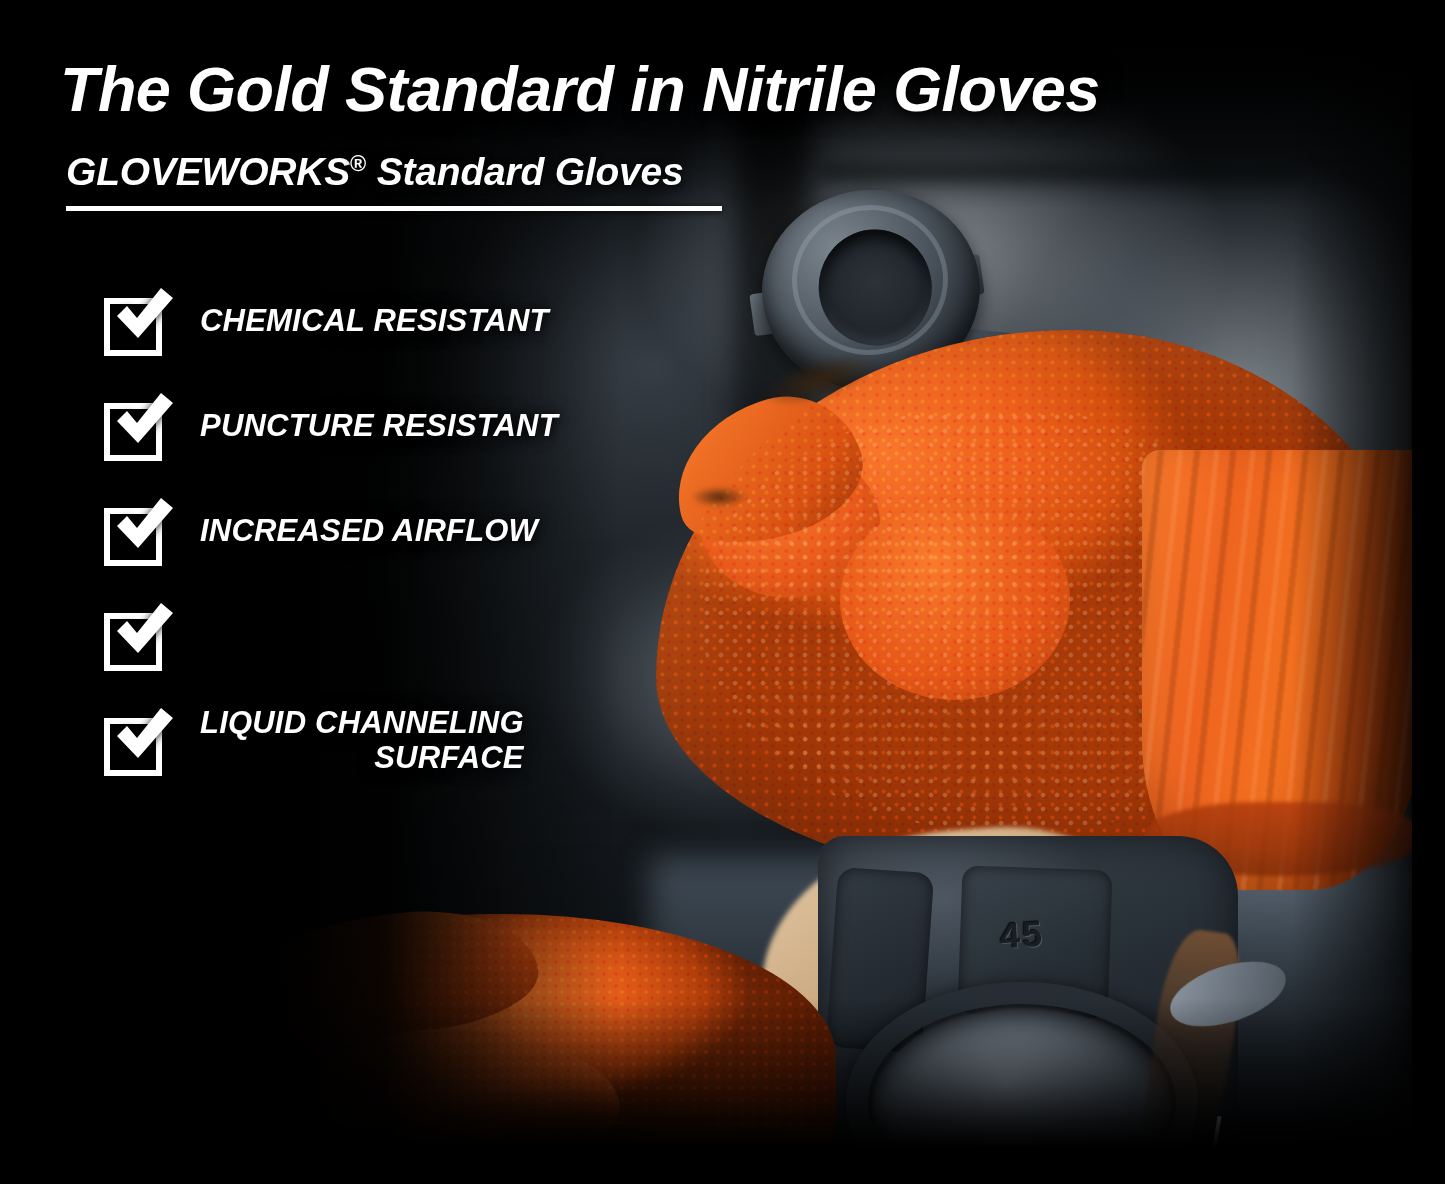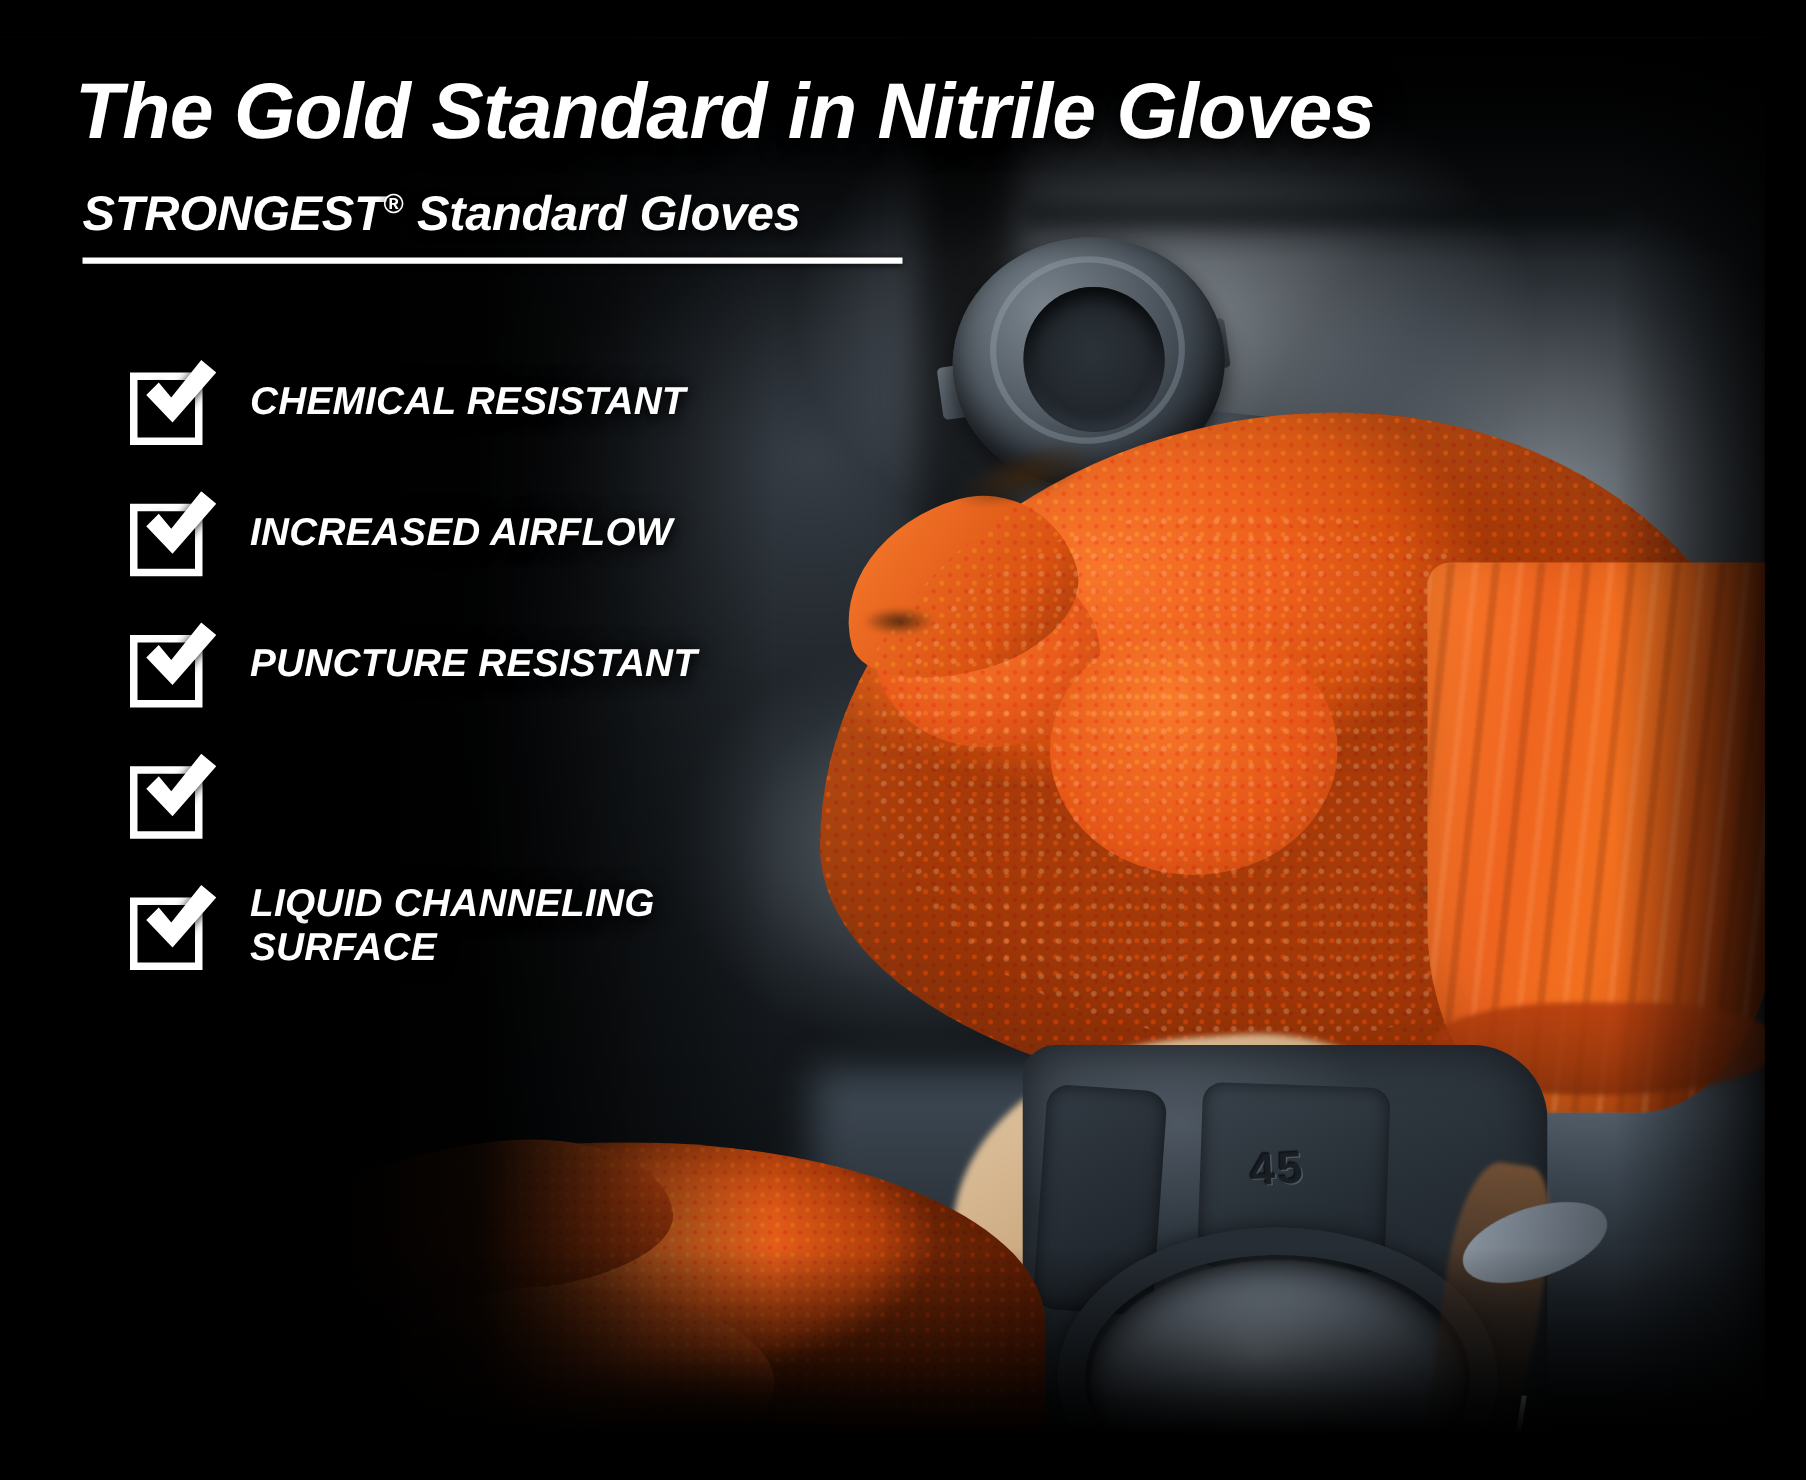--- a/index.html
+++ b/index.html
@@ -362,20 +362,21 @@
   }
   .subhead-rule{
     margin-top:12px;
     width:656px; height:5px; background:#fff;
     box-shadow:0 1px 6px rgba(0,0,0,.8);
   }
 
   .feature-list{
     position:absolute; left:104px; top:286px;
     width:620px;
+    text-align:right;
   }
   .feature{
     display:flex; align-items:center;
     height:70px;
     margin-bottom:35px;
   }
   .feature:last-child{margin-bottom:0;}
 
   .checkbox{
     position:relative;
@@ -457,21 +458,21 @@
     <div class="left-fade"></div>
     <div class="vignette"></div>
   </div>
 
   <div class="right-band"></div>
   <div class="bottom-band"></div>
 
   <div class="headline">The Gold Standard in Nitrile Gloves</div>
 
   <div class="subhead-wrap">
-    <div class="subhead"><span>STRONGEST</span><span class="reg">®</span><span> Standard Gloves</span></div>
+    <div class="subhead"><span>GLOVEWORKS</span><span class="reg">®</span><span> Standard Gloves</span></div>
     <div class="subhead-rule"></div>
   </div>
 
   <div class="feature-list">
 
     <div class="feature">
       <div class="checkbox">
         <div class="box"></div>
         <svg class="tick" viewBox="0 0 62 58">
           <polygon points="6,28 16,18 26,30 50,0 62,10 27,50" fill="#ffffff"></polygon>
@@ -480,31 +481,31 @@
       <div class="feature-label">CHEMICAL RESISTANT</div>
     </div>
 
     <div class="feature">
       <div class="checkbox">
         <div class="box"></div>
         <svg class="tick" viewBox="0 0 62 58">
           <polygon points="6,28 16,18 26,30 50,0 62,10 27,50" fill="#ffffff"></polygon>
         </svg>
       </div>
-      <div class="feature-label">INCREASED AIRFLOW</div>
+      <div class="feature-label">PUNCTURE RESISTANT</div>
     </div>
 
     <div class="feature">
       <div class="checkbox">
         <div class="box"></div>
         <svg class="tick" viewBox="0 0 62 58">
           <polygon points="6,28 16,18 26,30 50,0 62,10 27,50" fill="#ffffff"></polygon>
         </svg>
       </div>
-      <div class="feature-label">PUNCTURE RESISTANT</div>
+      <div class="feature-label">INCREASED AIRFLOW</div>
     </div>
 
     <div class="feature">
       <div class="checkbox">
         <div class="box"></div>
         <svg class="tick" viewBox="0 0 62 58">
           <polygon points="6,28 16,18 26,30 50,0 62,10 27,50" fill="#ffffff"></polygon>
         </svg>
       </div>
     </div>

